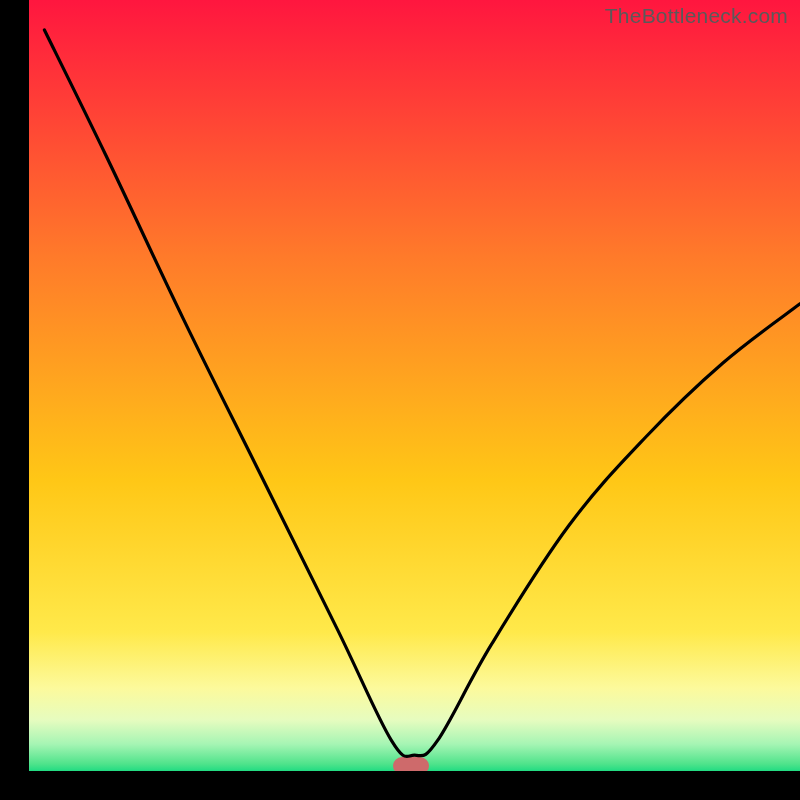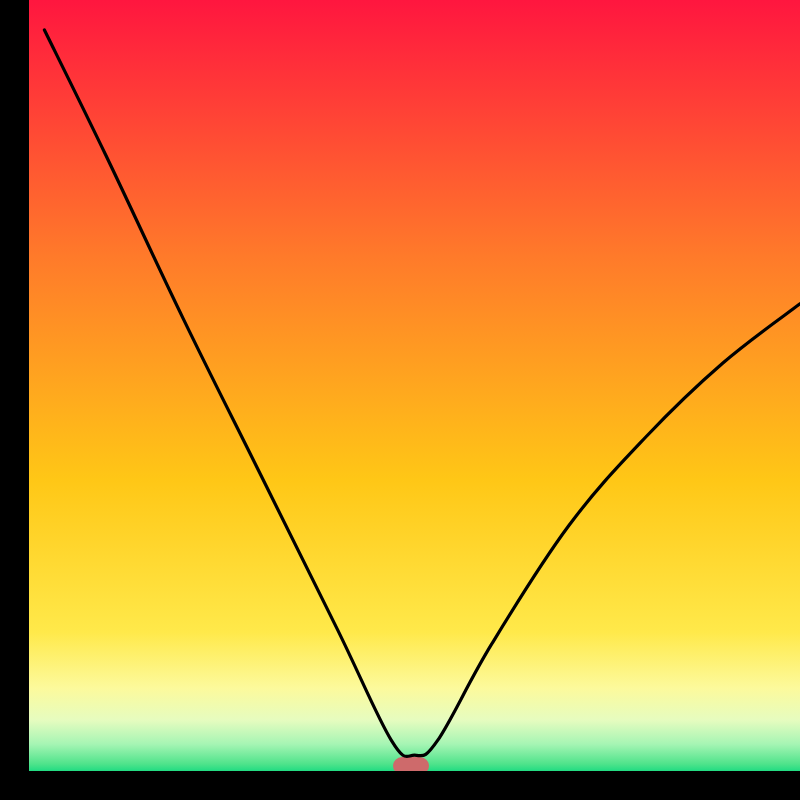--- a/index.html
+++ b/index.html
@@ -87,13 +87,14 @@
 
   <div class="marker" style="left:393px; top:757px;"></div>
 
   <svg class="curve" viewBox="0 0 800 800" preserveAspectRatio="none">
     <path id="curvePath" fill="none" stroke="#000" stroke-width="3.2" stroke-linecap="round" d="M 44.42 30 C 55.522400000000005 52.64400000000001, 81.1196 103.85200000000006, 106.10000000000001 155.80000000000007 C 131.0804 207.74800000000008, 155.44400000000002 261.324, 183.20000000000002 318.6 C 210.95600000000002 375.87600000000003, 232.54399999999995 418.05600000000004, 260.29999999999995 474 C 288.056 529.944, 313.80740000000003 581.448, 337.40000000000003 629.4 C 360.99260000000004 677.352, 377.492 717.756, 391.37 740.4 C 405.248 763.044, 406.1732 755.2, 414.5 755.2 C 422.8268 755.2, 423.752 760.38, 437.63 740.4 C 451.508 720.42, 468.00739999999996 682.8280000000001, 491.59999999999997 644.2 C 515.1926 605.572, 540.944 563.096, 568.6999999999999 525.8 C 596.4559999999999 488.50399999999996, 618.0440000000001 466.304, 645.8000000000001 437 C 673.556 407.696, 695.144 386.97599999999994, 722.9 362.99999999999994 C 750.656 339.02399999999994, 786.122 314.456, 800 303.8"></path>
   </svg>
 
   <div class="left-band"></div>
   <div class="bottom-band"></div>
 
+  <div class="watermark">TheBottleneck.com</div>
 </div>
 
 </body></html>

